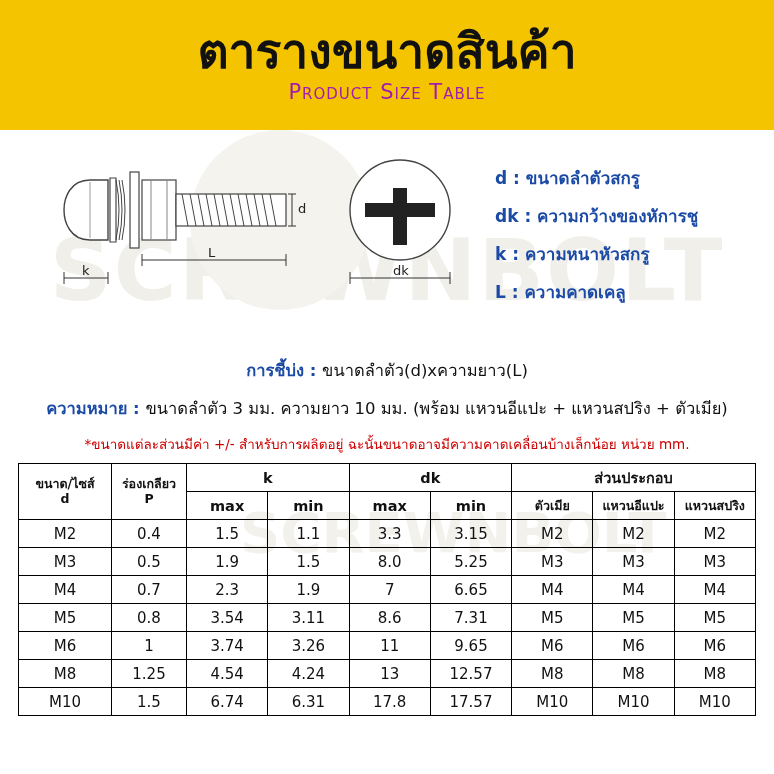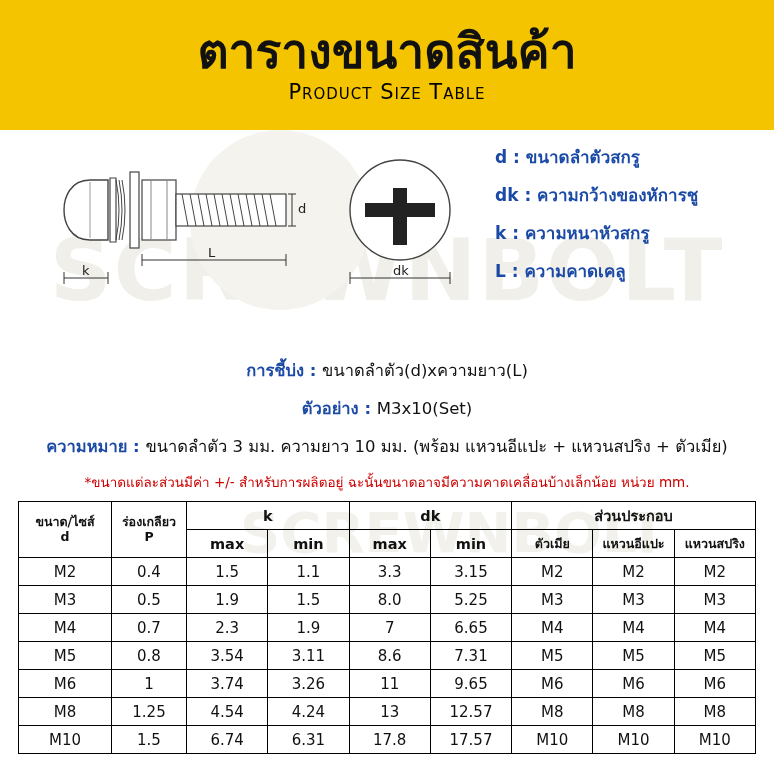--- a/index.html
+++ b/index.html
@@ -23,21 +23,21 @@
   .header-title{
     font-size:48px;
     font-weight:bold;
     color:#111;
     line-height:1.05;
     letter-spacing:0px;
     text-align:center;
   }
   .header-sub{
     font-size:21px;
-    color:#000000;
+    color:#a21caf;
     text-align:left;
     margin-top:4px;
     font-variant:small-caps;
     letter-spacing:1px;
   }
   
   .watermark{
     position:absolute;
     left:0;top:140px;
     width:774px;height:260px;
@@ -69,21 +69,21 @@
     z-index:0;
   }
   
   .diagram{
     position:relative;
     height:215px;
     z-index:1;
   }
   .legend{
     position:absolute;
-    left:495px;top:13px;
+    left:495px;top:34px;
     z-index:2;
   }
   .legend div{
     font-size:17px;
     color:#1b4aa6;
     font-weight:bold;
     margin-bottom:11px;
     white-space:nowrap;
   }
   
@@ -220,23 +220,20 @@
     <div>d : ขนาดลำตัวสกรู</div>
     <div>dk : ความกว้างของหัการชู</div>
     <div>k : ความหนาหัวสกรู</div>
     <div>L : ความคาดเคลู</div>
   </div>
 </div>
 
 <div class="notes">
   <div class="note-line">
     <span>การชี้บ่ง : </span><span class="val">ขนาดลำตัว(d)xความยาว(L)</span>
-  </div>
-  <div class="note-line">
-    <span>ตัวอย่าง : </span><span class="val">M3x10(Set)</span>
   </div>
   <div class="note-line">
     <span>ความหมาย : </span><span class="val">ขนาดลำตัว 3 มม. ความยาว 10 มม. (พร้อม แหวนอีแปะ + แหวนสปริง + ตัวเมีย)</span>
   </div>
   <div class="note-warn">*ขนาดแต่ละส่วนมีค่า +/- สำหรับการผลิตอยู่ ฉะนั้นขนาดอาจมีความคาดเคลื่อนบ้างเล็กน้อย หน่วย mm.</div>
 </div>
 
 <div class="tablewrap">
   <table>
     <thead>

